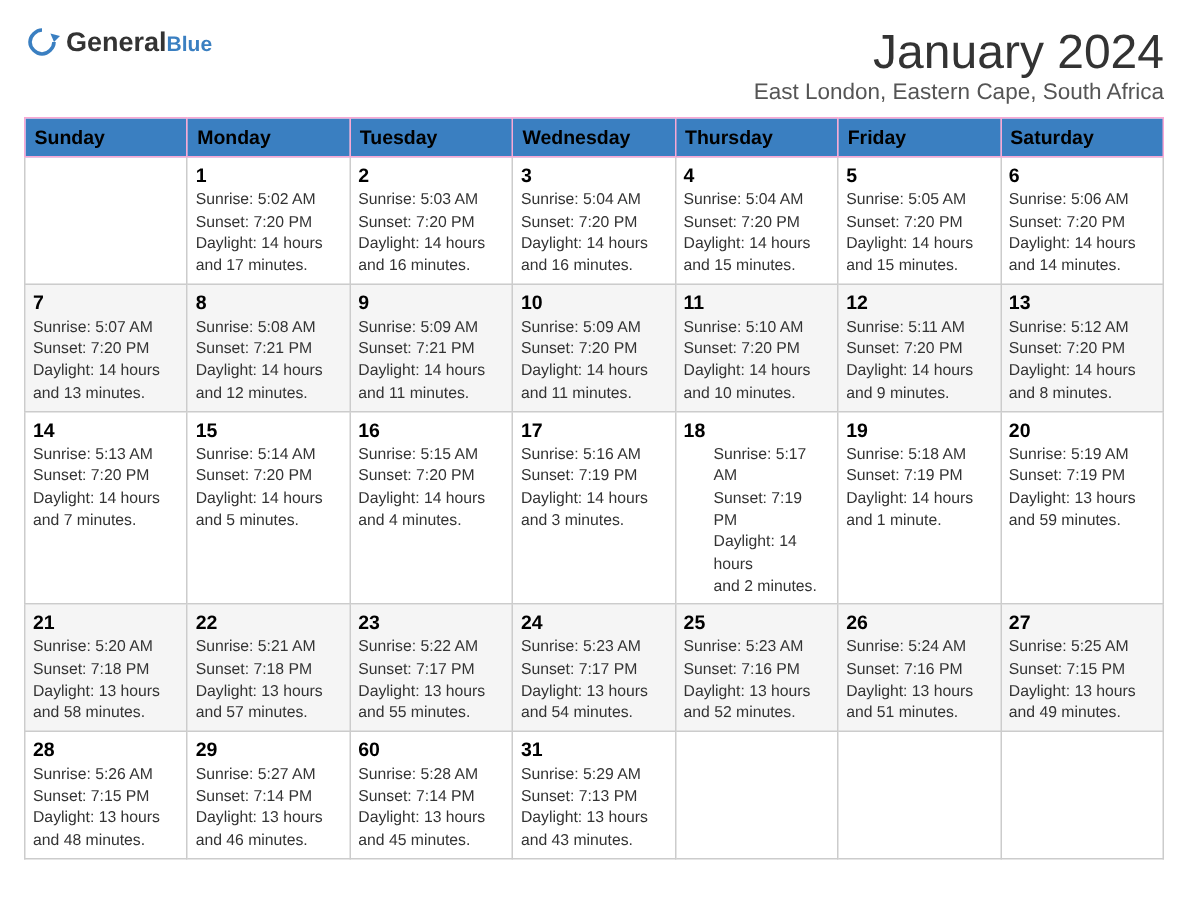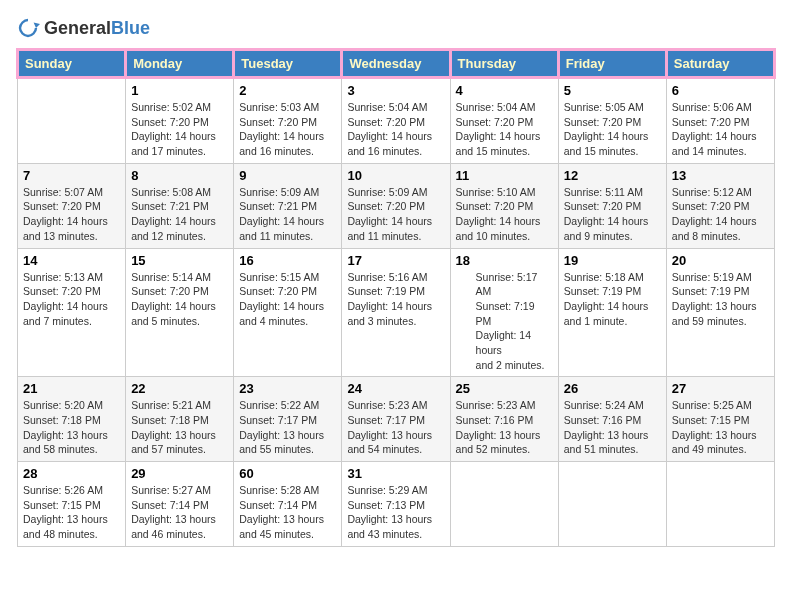--- a/index.html
+++ b/index.html
@@ -21,21 +21,21 @@
       align-items: center;
       gap: 4px;
       text-align: right;
     }
     .logo-text-general {
       font-size: 18px;
       font-weight: bold;
       color: #333;
     }
     .logo-text-blue {
-      font-size: 18px;
+      font-size: 14px;
       font-weight: bold;
       color: #3a7fc1;
     }
     .logo-icon {
       width: 24px;
       height: 24px;
     }
     .title-section {
       text-align: right;
     }
@@ -48,26 +48,26 @@
       font-size: 15px;
       color: #555;
     }
     table {
       width: 100%;
       border-collapse: collapse;
       font-size: 11px;
     }
     thead tr th {
       background-color: #3a7fc1;
-      color: #fef9c3;
+      color: #000000;
       text-align: left;
       padding: 5px 6px;
       font-size: 13px;
       font-weight: bold;
-      border: 3px solid #f9a8d4;
+      border: 1px solid #f9a8d4;
     }
     tbody tr td {
       border: 1px solid #ccc;
       vertical-align: top;
       padding: 4px 5px;
       height: 82px;
       width: 14.28%;
     }
     tbody tr:nth-child(even) td {
       background-color: #f5f5f5;
@@ -98,20 +98,24 @@
       <path d="M15 5 C10 5, 5 10, 5 15 C5 20, 10 25, 15 25 C20 25, 25 20, 25 15" fill="none" stroke="#3a7fc1" stroke-width="3"></path>
       <path d="M25 15 L30 10 L22 8 Z" fill="#3a7fc1"></path>
     </svg>
     <div>
       <div style="display:flex; align-items:baseline; gap:0px;">
         <span class="logo-text-general">General</span>
         <span class="logo-text-blue">Blue</span>
       </div>
     </div>
   </div>
+  <div class="title-section">
+    <div class="month-title">January 2024</div>
+    <div class="location-title">East London, Eastern Cape, South Africa</div>
+  </div>
 </div>
 
 <table>
   <thead>
     <tr>
     <th>Sunday</th>
         <th>Monday</th>
         <th>Tuesday</th>
         <th>Wednesday</th>
         <th>Thursday</th>

